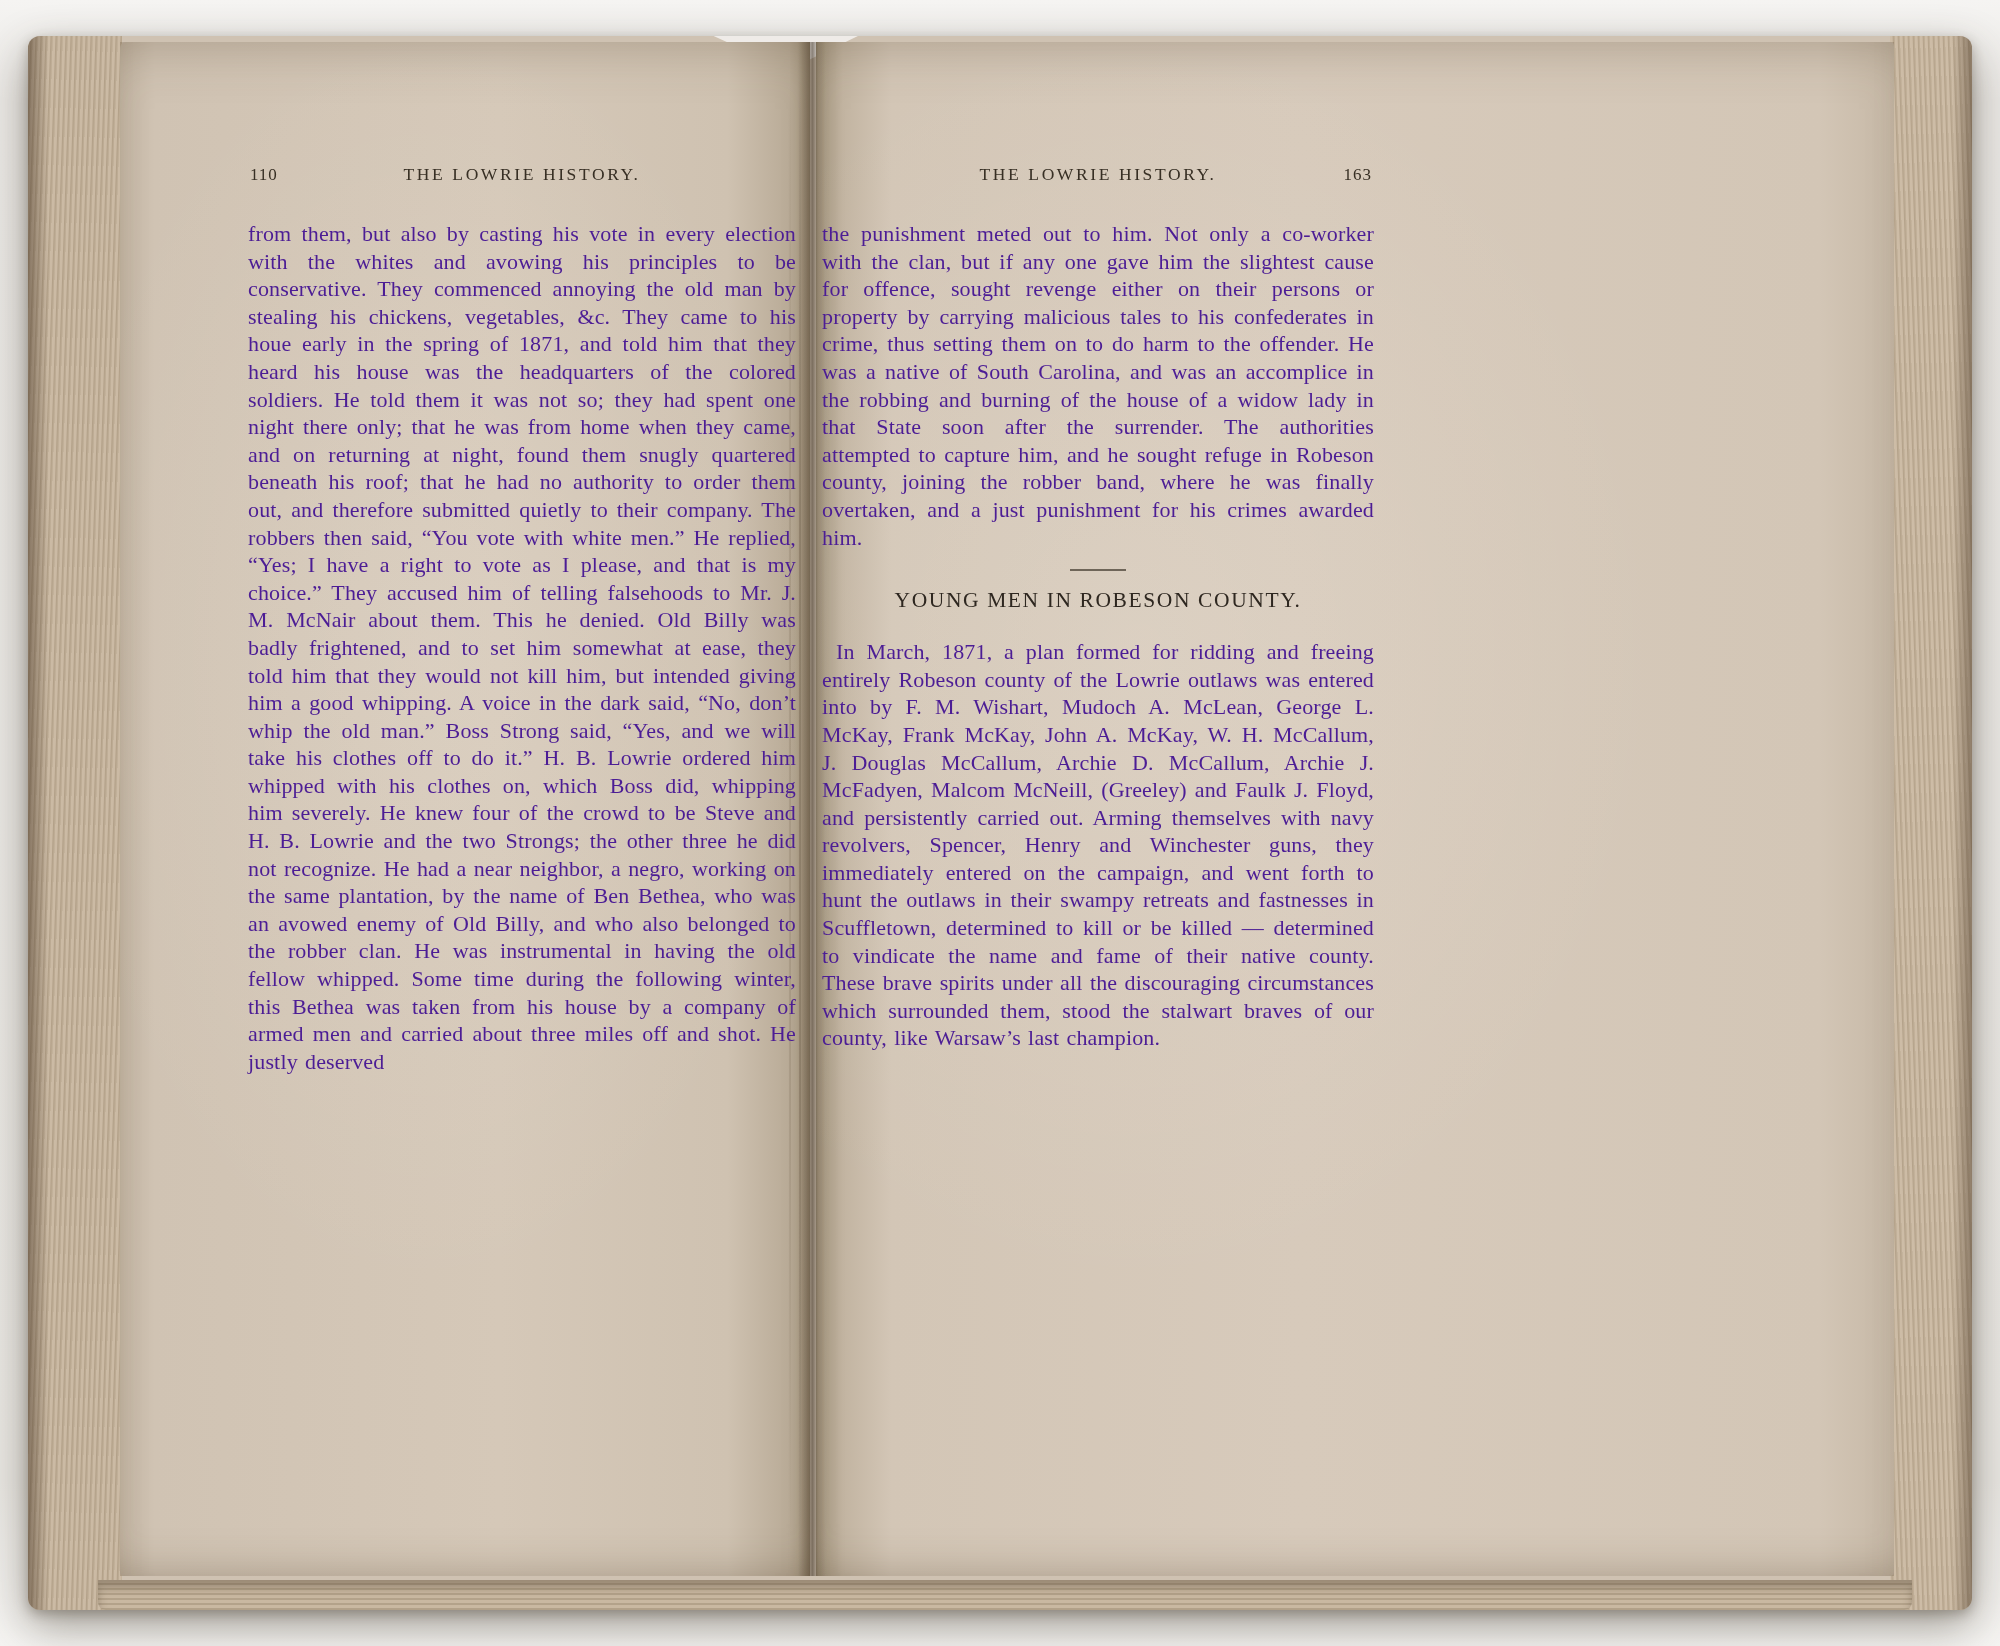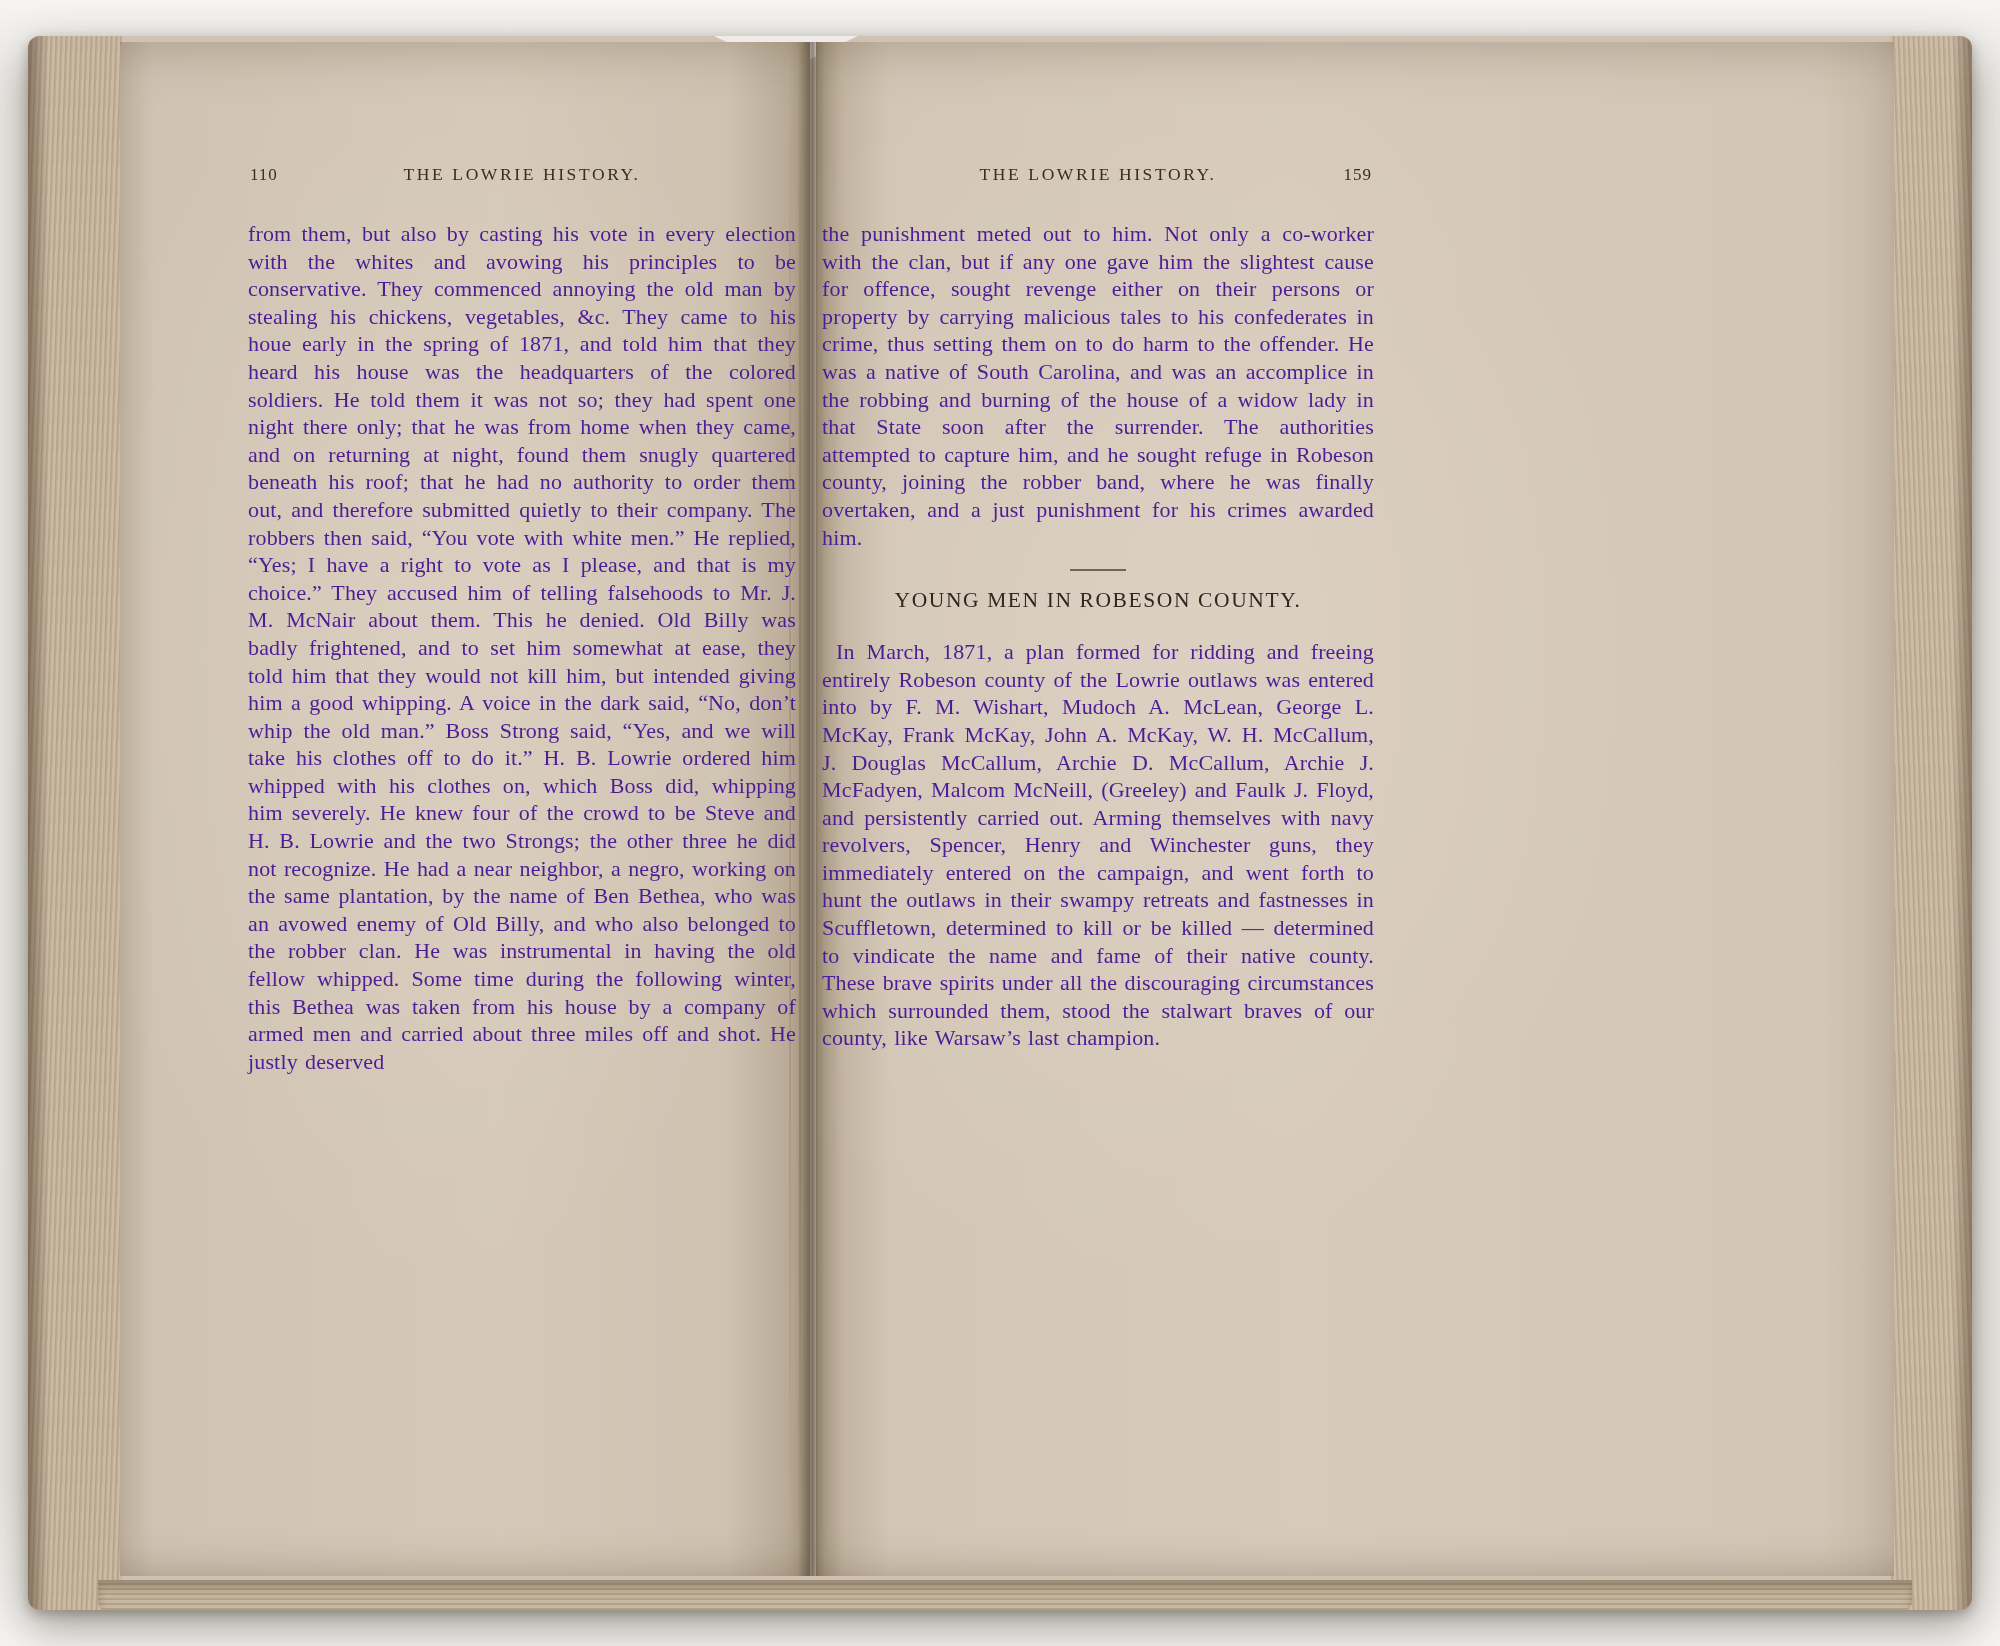--- a/index.html
+++ b/index.html
@@ -119,21 +119,21 @@
       <div class="pagehead">
         <span class="folio folio-left">110</span>
         <span class="runhead">THE LOWRIE HISTORY.</span>
       </div>
       <p class="bodytext">from them, but also by casting his vote in every election with the whites and avowing his principles to be conservative. They commenced annoying the old man by stealing his chickens, vegetables, &amp;c. They came to his houe early in the spring of 1871, and told him that they heard his house was the headquarters of the colored soldiers. He told them it was not so; they had spent one night there only; that he was from home when they came, and on returning at night, found them snugly quartered beneath his roof; that he had no authority to order them out, and therefore submitted quietly to their company. The robbers then said, “You vote with white men.” He replied, “Yes; I have a right to vote as I please, and that is my choice.” They accused him of telling falsehoods to Mr. J. M. McNair about them. This he denied. Old Billy was badly frightened, and to set him somewhat at ease, they told him that they would not kill him, but intended giving him a good whipping. A voice in the dark said, “No, don’t whip the old man.” Boss Strong said, “Yes, and we will take his clothes off to do it.” H. B. Lowrie ordered him whipped with his clothes on, which Boss did, whipping him severely. He knew four of the crowd to be Steve and H. B. Lowrie and the two Strongs; the other three he did not recognize. He had a near neighbor, a negro, working on the same plantation, by the name of Ben Bethea, who was an avowed enemy of Old Billy, and who also belonged to the robber clan. He was instrumental in having the old fellow whipped. Some time during the following winter, this Bethea was taken from his house by a company of armed men and carried about three miles off and shot. He justly deserved</p>
     </div>
 
     <div class="col col-right">
       <div class="pagehead">
         <span class="runhead">THE LOWRIE HISTORY.</span>
-        <span class="folio folio-right">159</span>
+        <span class="folio folio-right">163</span>
       </div>
       <p class="bodytext">the punishment meted out to him. Not only a co-worker with the clan, but if any one gave him the slightest cause for offence, sought revenge either on their persons or property by carrying malicious tales to his confederates in crime, thus setting them on to do harm to the offender. He was a native of South Carolina, and was an accomplice in the robbing and burning of the house of a widow lady in that State soon after the surrender. The authorities attempted to capture him, and he sought refuge in Robeson county, joining the robber band, where he was finally overtaken, and a just punishment for his crimes awarded him.</p>
       <div class="divider"></div>
       <h2 class="section-heading">
         <div>YOUNG MEN IN ROBESON COUNTY.</div>
       </h2>
       <p class="bodytext para-indent">In March, 1871, a plan formed for ridding and freeing entirely Robeson county of the Lowrie outlaws was entered into by F. M. Wishart, Mudoch A. McLean, George L. McKay, Frank McKay, John A. McKay, W. H. McCallum, J. Douglas McCallum, Archie D. McCallum, Archie J. McFadyen, Malcom McNeill, (Greeley) and Faulk J. Floyd, and persistently carried out. Arming themselves with navy revolvers, Spencer, Henry and Winchester guns, they immediately entered on the campaign, and went forth to hunt the outlaws in their swampy retreats and fastnesses in Scuffletown, determined to kill or be killed — determined to vindicate the name and fame of their native county. These brave spirits under all the discouraging circumstances which surrounded them, stood the stalwart braves of our county, like Warsaw’s last champion.</p>
     </div>
 
   </div>

